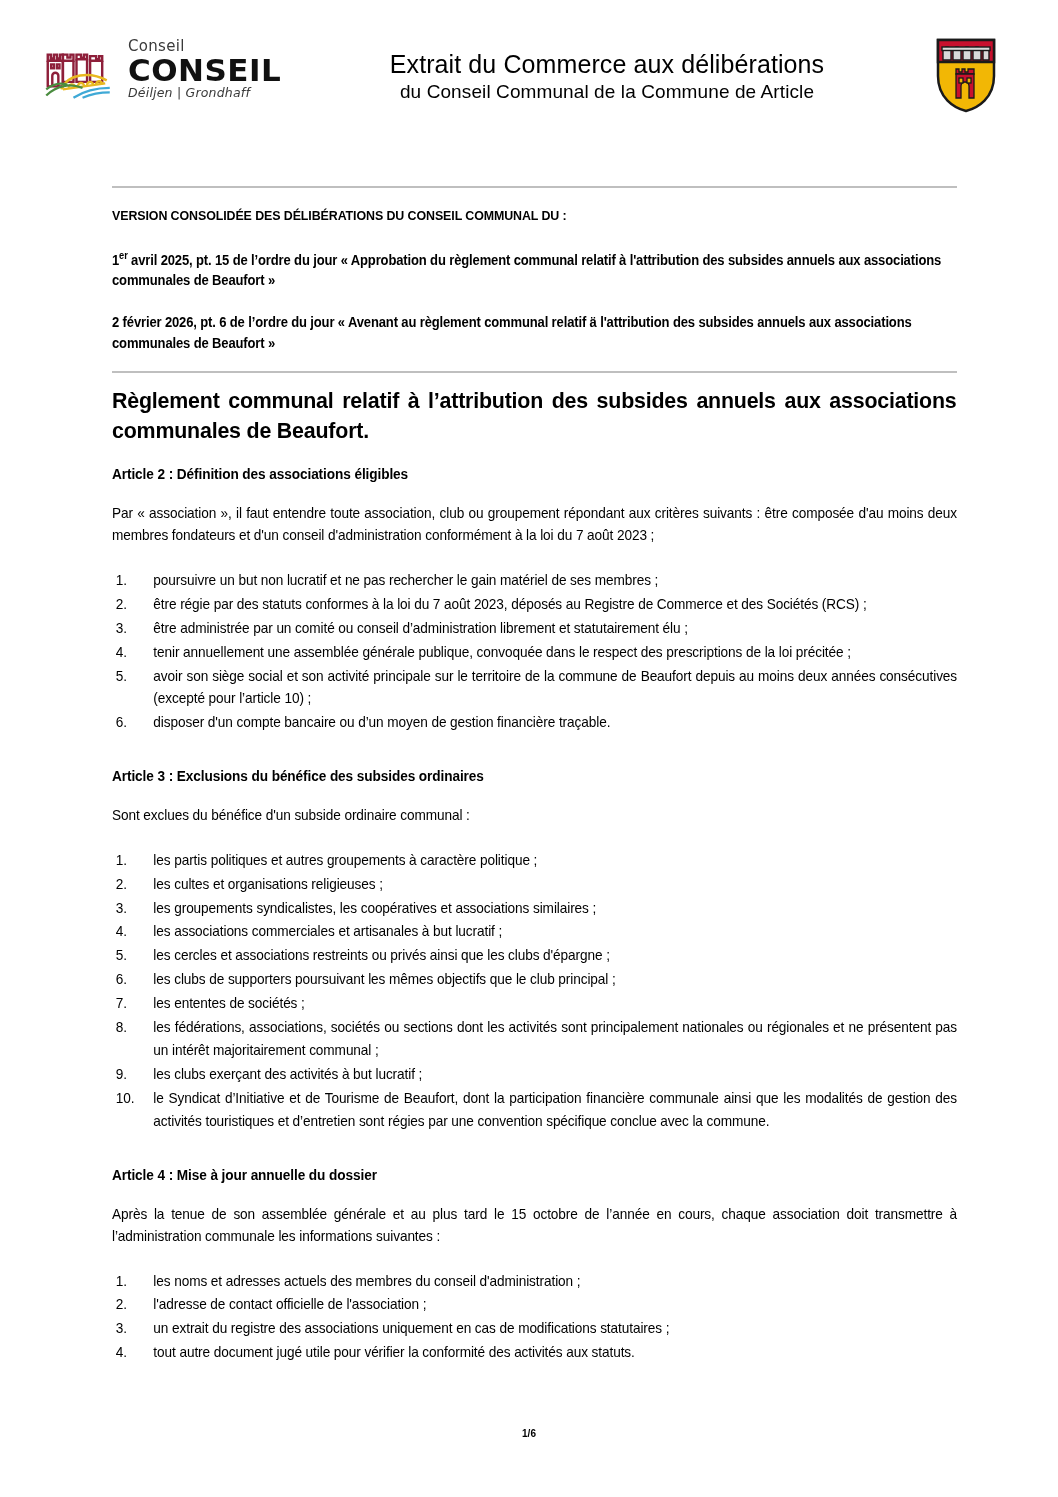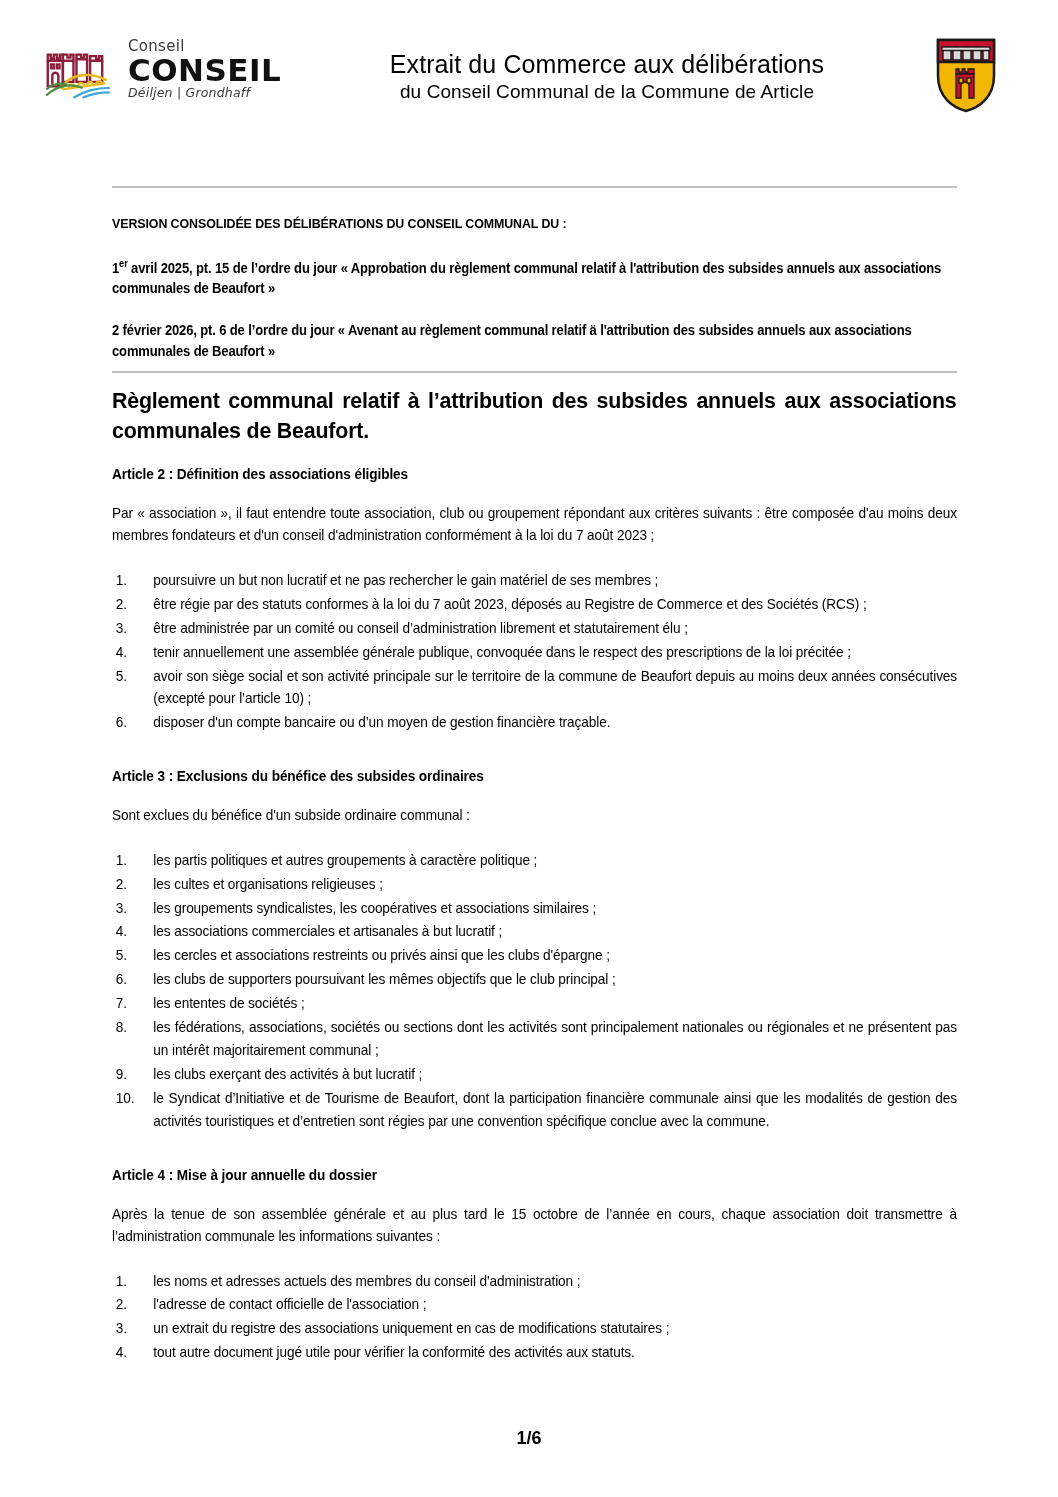--- a/index.html
+++ b/index.html
@@ -104,21 +104,21 @@
     border: 0;
     border-top: 2px solid #bfbfbf;
     margin: 0;
     width: 845px;
   }
   .rule-top { position: absolute; top: 186px; }
   .rule-mid { position: absolute; top: 371px; }
 
   .consolidated {
     position: absolute;
-    top: 216px;
+    top: 208px;
     width: 845px;
   }
   .cons-head {
     font-family: "Liberation Sans Narrow", "Liberation Sans", sans-serif;
     font-weight: bold;
     font-size: 13.5px;
     letter-spacing: -.1px;
     transform: scaleX(.92);
     transform-origin: left center;
     margin-bottom: 26px;
@@ -206,21 +206,21 @@
   }
 
   .footer {
     position: absolute;
     left: 0;
     top: 1428px;
     width: 1058px;
     text-align: center;
     font-family: "Liberation Sans Narrow", "Liberation Sans", sans-serif;
     font-weight: bold;
-    font-size: 18px;
+    font-size: 10px;
   }
 </style>
 </head>
 <body>
 
 <div class="page">
 
   <div class="header">
 
     <div class="logo-block">

